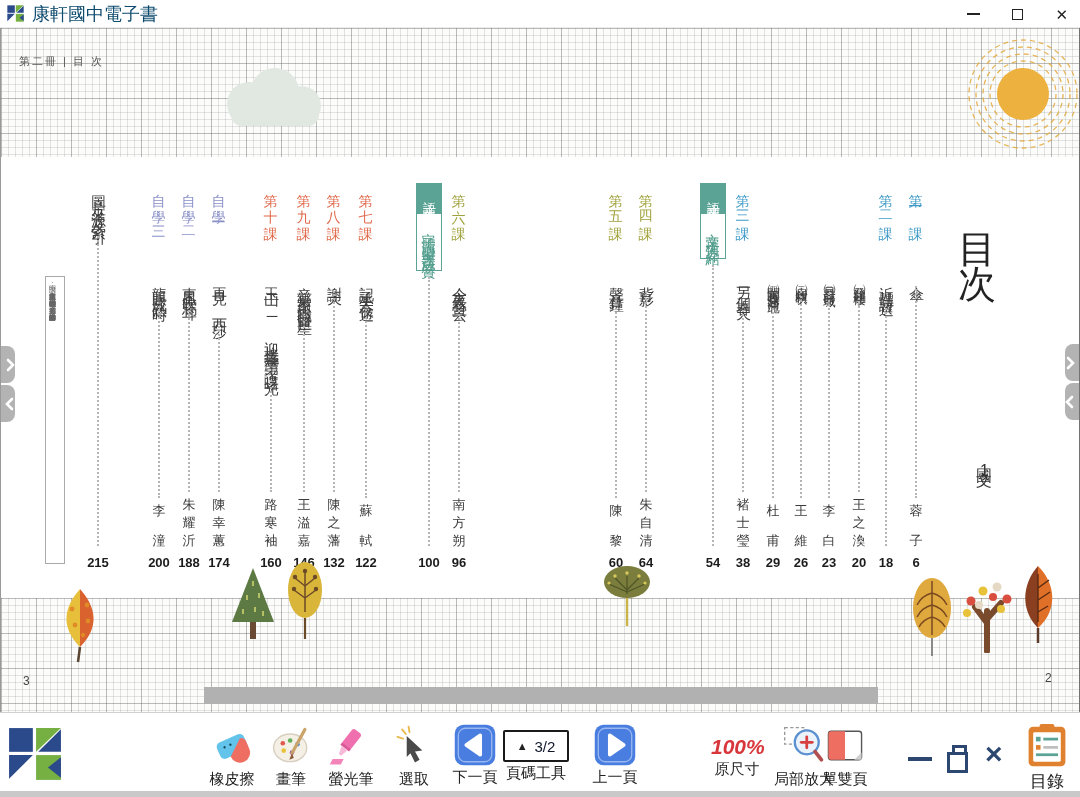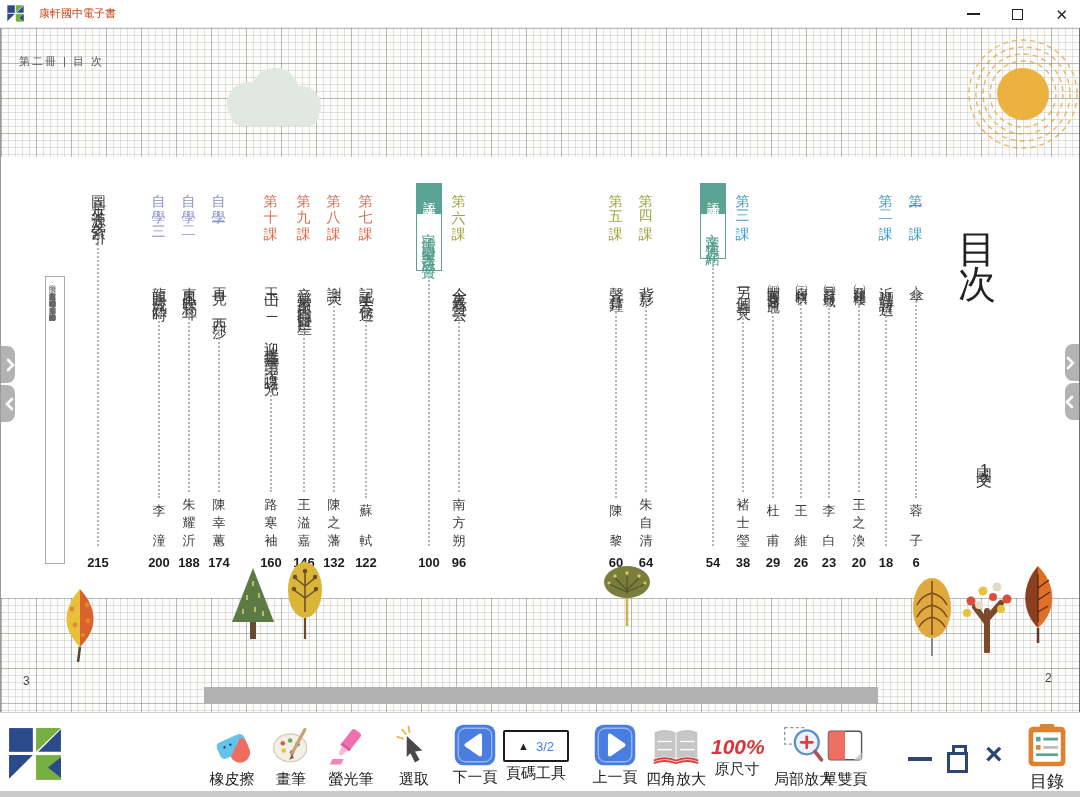--- a/index.html
+++ b/index.html
@@ -3,21 +3,21 @@
 <meta charset="utf-8">
 <style>
   * { margin:0; padding:0; box-sizing:border-box; }
   html,body { width:1080px; height:797px; overflow:hidden; background:#fff;
     font-family:"Liberation Sans","DejaVu Sans",sans-serif; }
   #app { position:relative; width:1080px; height:797px; background:#fff; }
 
   
   .titlebar { position:absolute; left:0; top:0; width:1080px; height:28px; background:#fff;
     border-bottom:1px solid #ececec; display:flex; align-items:center; }
-  .titlebar .apptitle { font-size:11px; color:#c2410c; margin-left:15px; }
+  .titlebar .apptitle { font-size:18px; color:#0c4a6e; margin-left:8px; }
   .tb-logo { margin-left:7px; width:17px; height:17px; }
   .tb-controls { position:absolute; right:12px; top:0; height:28px; display:flex; align-items:center; gap:32px; }
   .tb-min { width:13px; height:2px; background:#222; }
   .tb-max { width:11px; height:11px; border:1.4px solid #222; }
   .tb-close { font-size:15px; color:#222; line-height:1; }
 
   
   .content { position:absolute; left:0; top:28px; width:1080px; height:684px; background:#fff;
     border-left:1px solid #9a9a9a; border-right:7px solid #737373; }
   .gridband { position:absolute; left:0; width:1078px; background-color:#fcfcfb;
@@ -82,21 +82,21 @@
   .toolbar { position:absolute; left:0; top:712px; width:1080px; height:79px; background:#fff;
     border-top:1px solid #d0d0d0; }
   .bottomstrip { position:absolute; left:0; top:791px; width:1080px; height:6px; background:#c9c9c9; }
   .titem { position:absolute; top:10px; text-align:center; }
   .titem .tlabel { font-size:15px; color:#222; margin-top:1px; white-space:nowrap; }
   .ticon { display:block; margin:0 auto; }
   .main-logo { position:absolute; left:8px; top:14px; }
   .pt-box { width:66px; height:32px; border:2px solid #1a1a1a; border-radius:2px; margin:7px auto 2px auto;
     display:flex; align-items:center; justify-content:center; gap:7px; background:#fff; }
   .pt-box .tri { font-size:11px; color:#222; }
-  .pt-box .val { font-size:13px; color:#3b82f6; }
+  .pt-box .val { font-size:15px; color:#0f172a; }
   .pct { font-size:21px; font-weight:bold; color:#d8363a; font-style:italic; margin-top:12px; }
   .wctl { position:absolute; top:30px; color:#2c4770; }
   .wctl.minbar { width:24px; height:4px; background:#2c4770; top:44px; }
   .wctl.rest { width:15px; height:15px; border:3px solid #2c4770; top:32px; }
   .wctl.rest::before { content:""; position:absolute; left:-8px; top:4px; width:15px; height:15px;
     border:3px solid #2c4770; background:#fff; }
   .wctl.close { font-size:30px; font-weight:bold; line-height:22px; top:30px; }
 
   
   .deco { position:absolute; }
@@ -561,35 +561,20 @@
 
     <div class="titem" style="left:589px; width:52px;">
       <svg class="ticon" width="44" height="44" viewBox="0 0 100 100">
         <rect x="4" y="4" width="92" height="92" rx="20" fill="#4a7de0"></rect>
         <rect x="12" y="12" width="76" height="76" rx="16" fill="none" stroke="#9ab8f0" stroke-width="3"></rect>
         <path d="M38,28 v44 L70,50 Z" fill="#fff" stroke="#fff" stroke-width="8" stroke-linejoin="round"></path>
       </svg>
       <div class="tlabel">上一頁</div>
     </div>
 
-    <div class="titem" style="left:644px; width:64px;">
-      <svg class="ticon" width="50" height="46" viewBox="0 0 110 100">
-        <path d="M8,78 Q30,68 54,78 L54,20 Q30,10 8,20 Z" fill="#c6c6c6"></path>
-        <path d="M102,78 Q80,68 56,78 L56,20 Q80,10 102,20 Z" fill="#c6c6c6"></path>
-        <g stroke="#fff" stroke-width="3">
-            <path d="M14,40 h32"></path>
-            <path d="M64,40 h32"></path>
-            <path d="M14,58 h32"></path>
-            <path d="M64,58 h32"></path>
-          </g>
-        <path d="M6,82 Q30,72 55,82 Q80,72 104,82" fill="none" stroke="#d84040" stroke-width="4"></path>
-        <path d="M6,88 Q30,78 55,88 Q80,78 104,88" fill="none" stroke="#d84040" stroke-width="4"></path>
-      </svg>
-      <div class="tlabel">四角放大</div>
-    </div>
 
     <div class="titem" style="left:711px; width:52px;">
       <div class="pct">100%</div>
       <div class="tlabel">原尺寸</div>
     </div>
 
     <div class="titem" style="left:772px; width:64px;">
       <svg class="ticon" width="46" height="46" viewBox="0 0 100 100">
         <rect x="8" y="10" width="44" height="36" fill="none" stroke="#999" stroke-width="3" stroke-dasharray="7 5"></rect>
         <circle cx="56" cy="42" r="26" fill="#eaf2fb" stroke="#5a8fd0" stroke-width="5"></circle>

